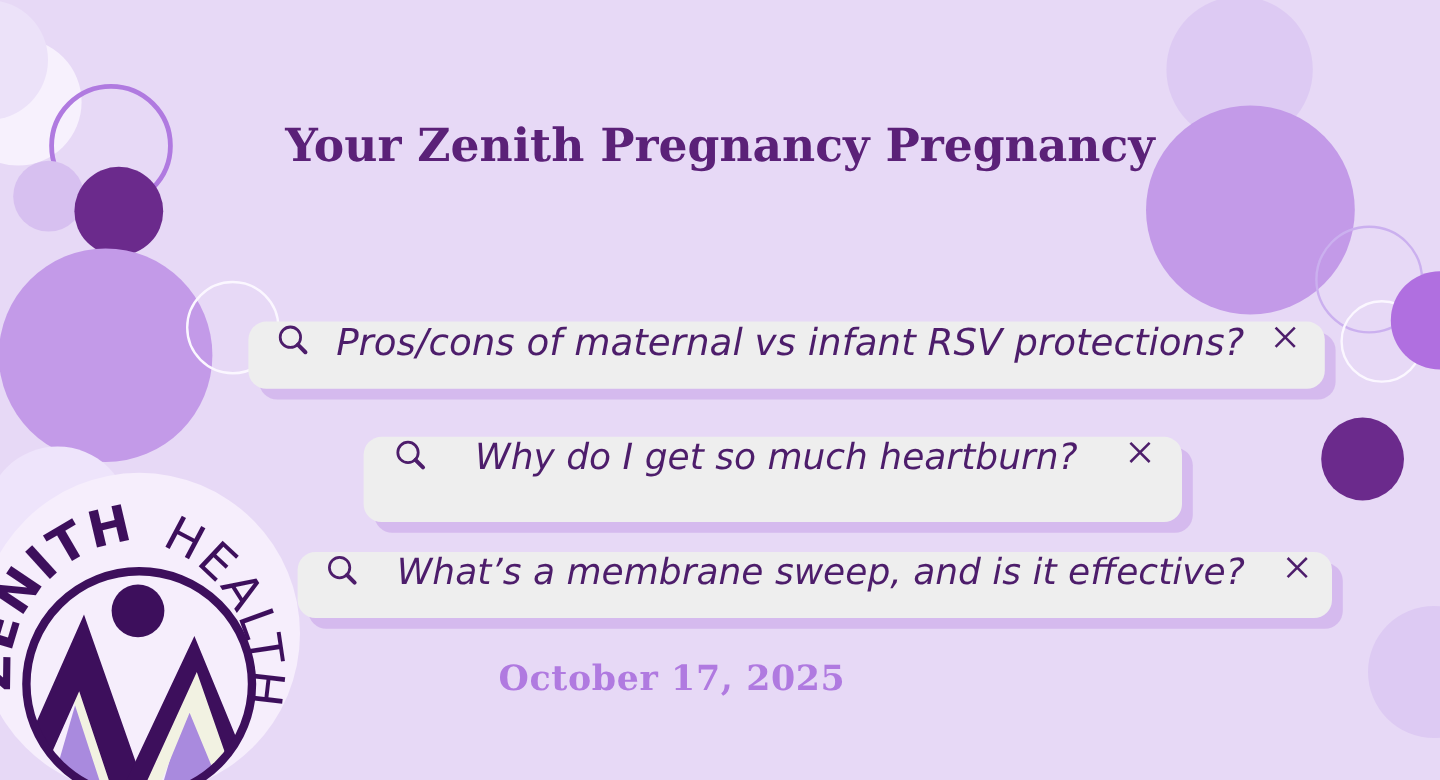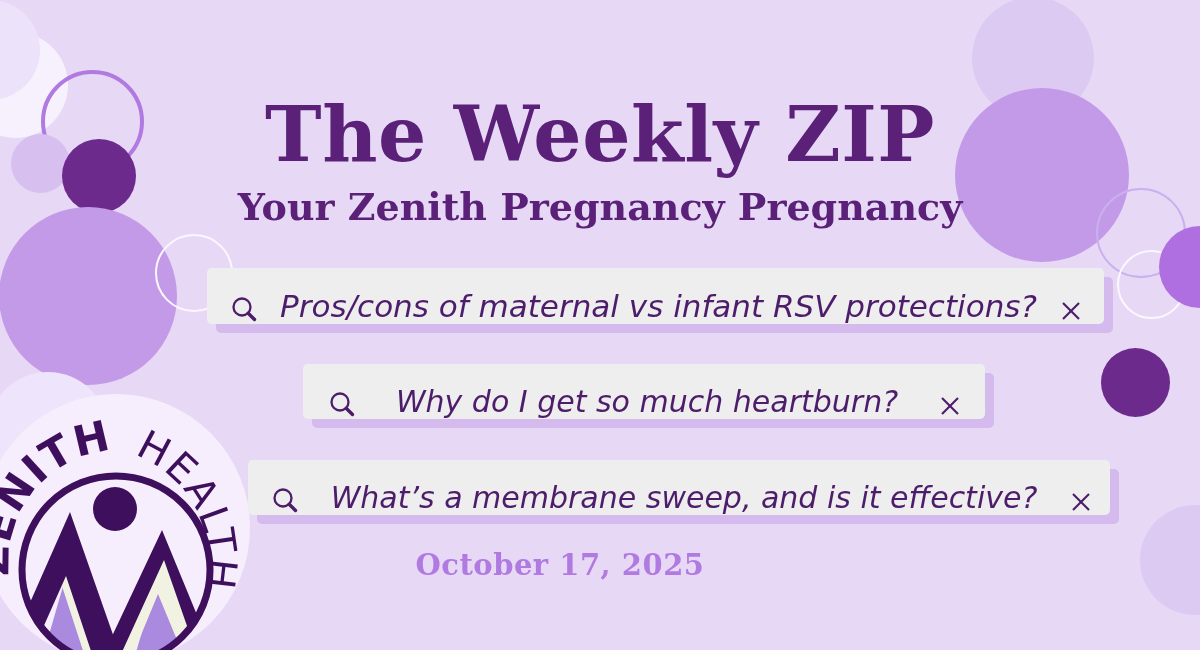--- a/index.html
+++ b/index.html
@@ -71,23 +71,23 @@
     line-height: 46px;
     color: #5b2178;
     margin: 0;
     padding-top: 6px;
   }
 
   
   .searchbar {
     position: absolute;
     display: flex;
-    align-items: flex-end;
+    align-items: flex-start;
     background: #eeeeee;
-    border-radius: 5px;
+    border-radius: 15px;
     box-shadow: 9px 9px 0 0 rgba(198,160,231,0.55);
     box-sizing: border-box;
   }
   .searchbar .sicon {
     flex: 0 0 auto;
     display: block;
   }
   .searchbar .qtext {
     flex: 1 1 auto;
     text-align: center;
@@ -102,21 +102,21 @@
     display: block;
   }
 
   #bar-1 {
     left: 207px;  top: 268px;  width: 897px;  height: 56px;
     padding: 0 20px 0 22px;
   }
   #bar-1 .qtext { font-size: 31px; }
 
   #bar-2 {
-    left: 303px; top: 364px; width: 682px; height: 55px;
+    left: 303px; top: 364px; width: 682px; height: 71px;
     padding: 0 22px 0 24px;
   }
   #bar-2 .qtext { font-size: 30px; }
 
   #bar-3 {
     left: 248px; top: 460px; width: 862px; height: 55px;
     padding: 0 16px 0 22px;
   }
   #bar-3 .qtext { font-size: 30px; }
 
@@ -186,21 +186,20 @@
         <path d="M 88,118 L 142,272 L 114,272 L 84,182 L 44,272 L 20,272 Z" fill="#3d0f5c"></path>
         <path d="M 180,136 L 236,272 L 208,272 L 176,196 L 140,272 L 116,272 Z" fill="#3d0f5c"></path>
 
         <path d="M 182,166 L 212,252 L 200,258 L 176,200 L 152,258 L 140,258 Z" fill="#f2f2e2"></path>
       </g>
       <circle cx="134" cy="176" r="94" fill="none" stroke="#3d0f5c" stroke-width="7"></circle>
     </svg>
   </div>
 
   <div id="header">
-    <div id="title">The Weekly ZIP</div>
     <div id="subtitle">Your Zenith Pregnancy Pregnancy</div>
   </div>
 
   <div class="searchbar" id="bar-1">
     <svg class="sicon" width="30" height="30" viewBox="0 0 30 30">
       <circle cx="13" cy="13" r="8.5" fill="none" stroke="#4d1d6b" stroke-width="2.3"></circle>
       <line x1="19.2" y1="19.2" x2="25.5" y2="25.5" stroke="#4d1d6b" stroke-width="3.4" stroke-linecap="round"></line>
     </svg>
     <div class="qtext">Pros/cons of maternal vs infant RSV protections?</div>
     <svg class="xicon" width="26" height="26" viewBox="0 0 26 26">

